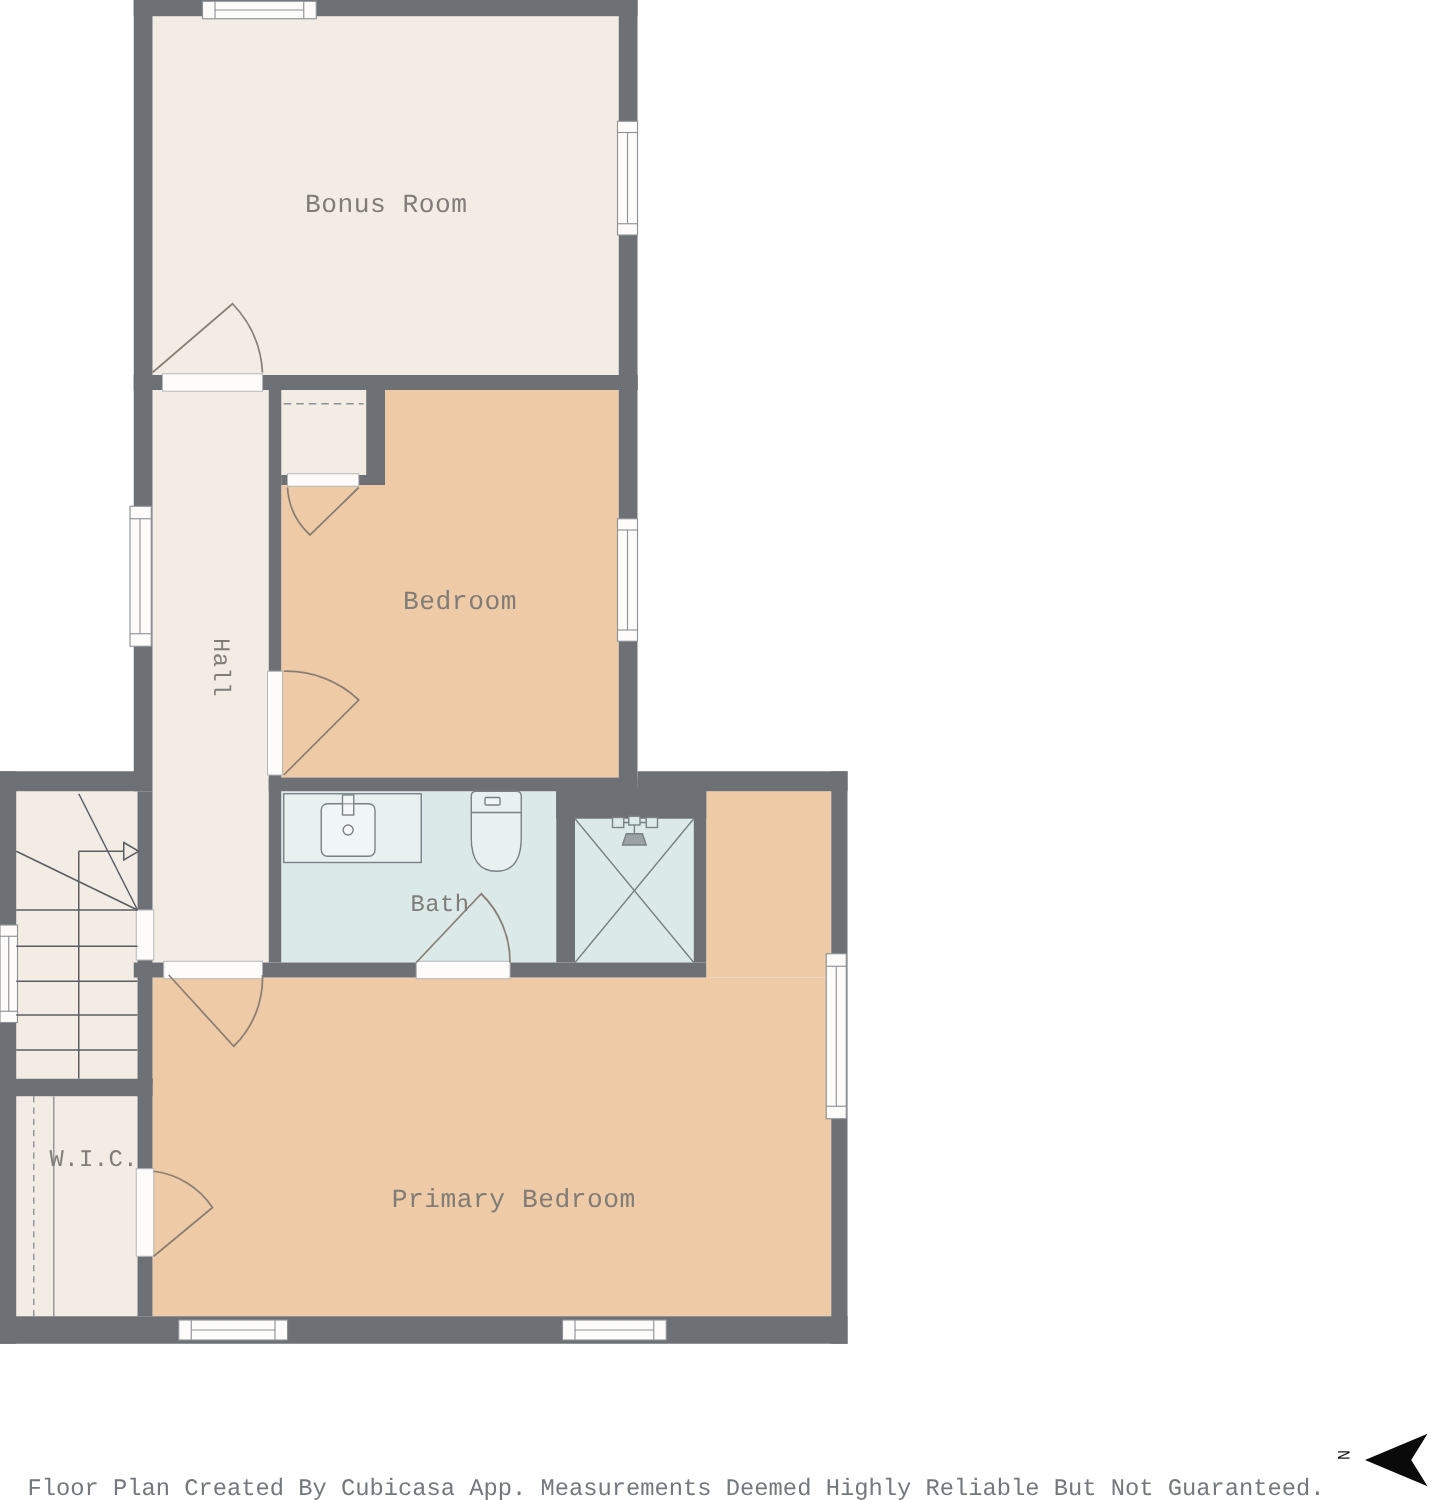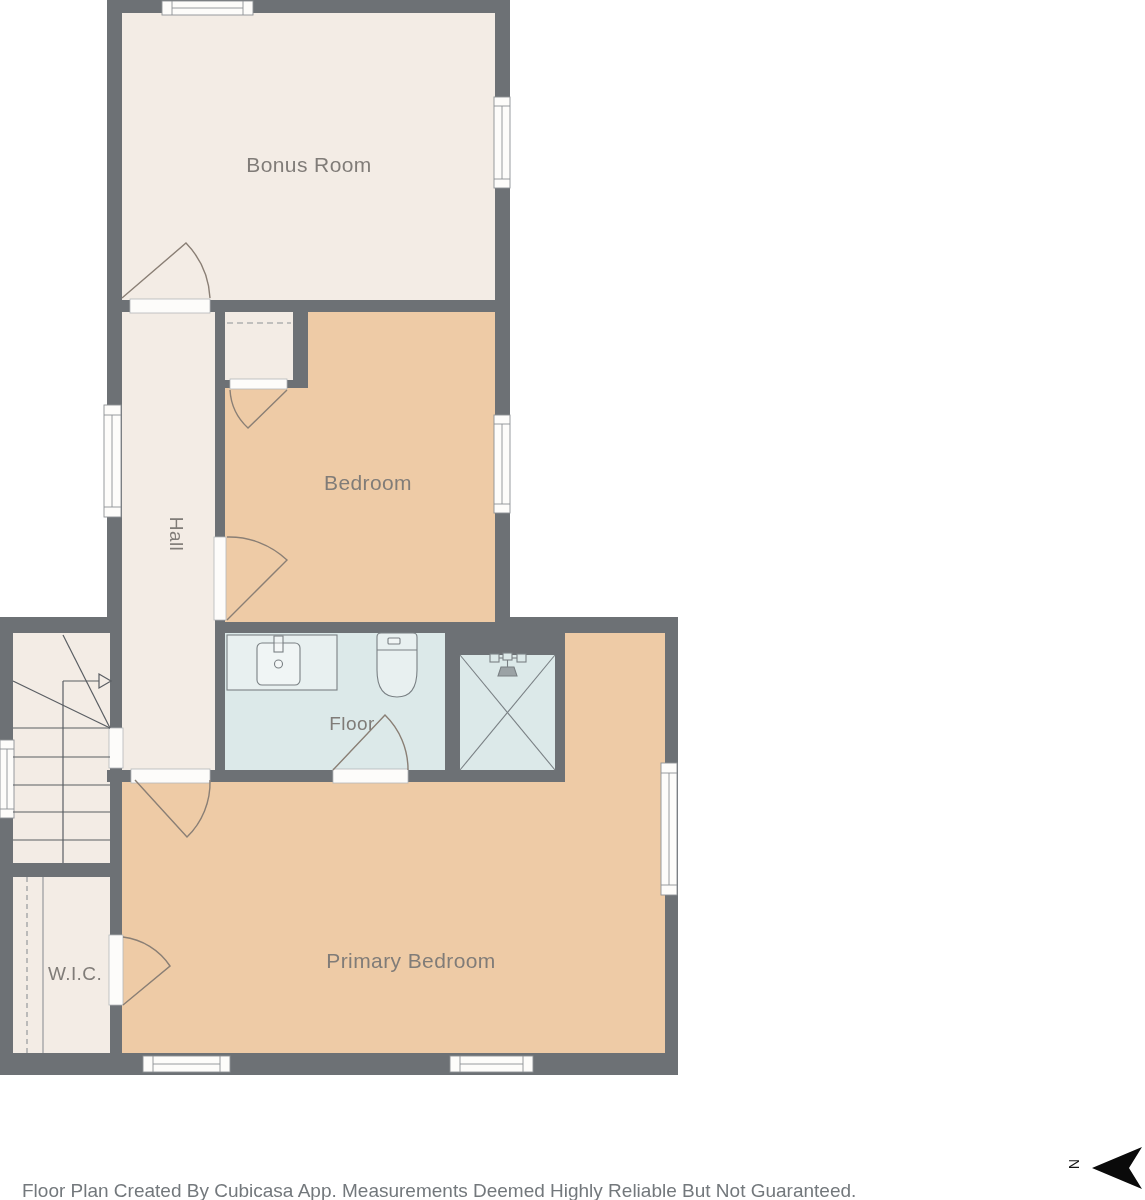--- a/index.html
+++ b/index.html
@@ -1,17 +1,17 @@
 <!DOCTYPE html>
 <html><head>
 <meta charset="utf-8">
 <style>
   html,body{margin:0;padding:0;background:#ffffff;}
   #page{position:relative;width:1145px;height:1200px;background:#ffffff;overflow:hidden;
-        font-family:Liberation Sans, sans-serif;}
+        font-family:Liberation Mono, monospace;}
   #plan-svg{position:absolute;left:0;top:0;}
   .room-label{position:absolute;transform:translate(-50%,-50%);color:#807c78;
               font-size:21px;letter-spacing:.4px;white-space:nowrap;}
   .room-label.small{font-size:19px;}
   .room-label.vertical{transform:translate(-50%,-50%) rotate(90deg);}
   #footer-text{position:absolute;left:22px;top:1180px;font-size:19px;color:#73787c;}
   #north-label{position:absolute;left:1069px;top:1156px;font-size:14px;color:#141414;
                transform:rotate(90deg);}
 </style>
 </head>
@@ -173,20 +173,20 @@
   </g>
 
   <g>
     <polygon points="1092,1168 1142,1147 1129,1168 1142,1189" fill="#0a0a0a"></polygon>
   </g>
 </svg>
 
   <div class="room-label" style="left:309px;top:165px;">Bonus Room</div>
   <div class="room-label" style="left:368px;top:483px;">Bedroom</div>
   <div class="room-label small vertical" style="left:176px;top:534px;">Hall</div>
-  <div class="room-label small" style="left:352px;top:724px;">Floor</div>
+  <div class="room-label small" style="left:352px;top:724px;">Bath</div>
   <div class="room-label" style="left:411px;top:961px;">Primary Bedroom</div>
-  <div class="room-label small" style="left:75px;top:974px;text-align:right;">W.I.C.</div>
+  <div class="room-label small" style="left:75px;top:928px;text-align:right;">W.I.C.</div>
 
   <div id="north-label">N</div>
   <div id="footer-text">Floor Plan Created By Cubicasa App. Measurements Deemed Highly Reliable But Not Guaranteed.</div>
 
 </div>
 
 </body></html>

